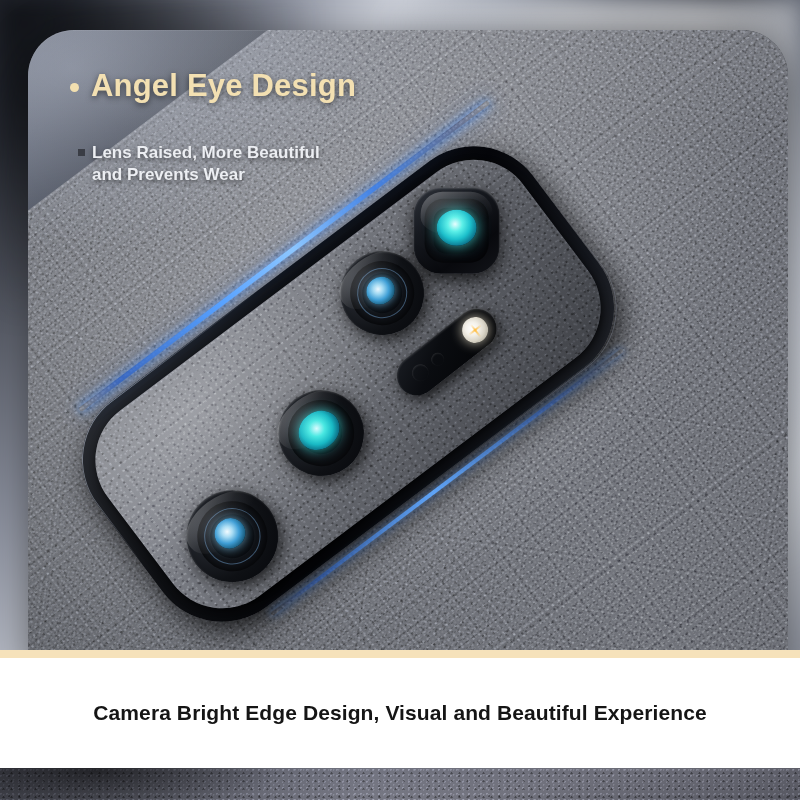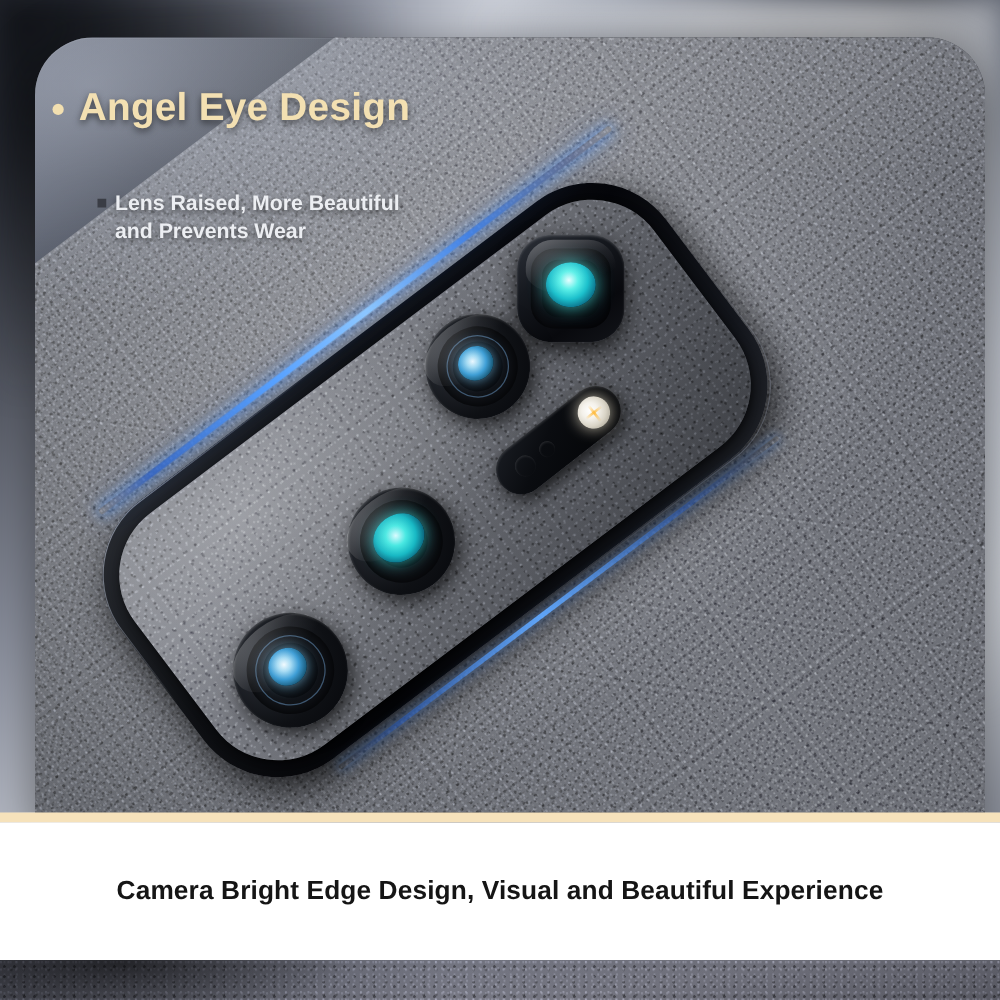--- a/index.html
+++ b/index.html
@@ -333,21 +333,21 @@
     border-radius: 50%;
     background: radial-gradient(circle at 40% 34%, #2a2e36 0%, #121419 45%, #04050 8 100%);
     box-shadow: inset 0 1px 2px rgba(255,255,255,.12);
   }
   .flash-dot-a { left: 16px; top: 50%; width: 17px; height: 17px; transform: translateY(-50%); }
   .flash-dot-b { left: 40px; top: 50%; width: 13px; height: 13px; transform: translateY(-50%); }
 
   
   .headline {
     position: absolute;
-    left: 42px; top: 68px;
+    left: 70px; top: 68px;
     display: flex; align-items: center; gap: 12px;
     z-index: 40;
   }
   .headline-bullet {
     width: 9px; height: 9px;
     border-radius: 50%;
     background: #f2dfb0;
     flex: 0 0 auto;
     margin-top: 2px;
   }
@@ -355,21 +355,21 @@
     font-size: 31px;
     font-weight: bold;
     color: #f3e0b2;
     letter-spacing: .2px;
     text-shadow: 0 2px 6px rgba(0,0,0,.55);
     white-space: nowrap;
   }
 
   .subhead {
     position: absolute;
-    left: 78px; top: 152px;
+    left: 78px; top: 142px;
     display: flex; align-items: flex-start; gap: 7px;
     z-index: 40;
   }
   .subhead-marker {
     width: 7px; height: 7px;
     background: #3a3d45;
     flex: 0 0 auto;
     margin-top: 7px;
   }
   .subhead-text {

